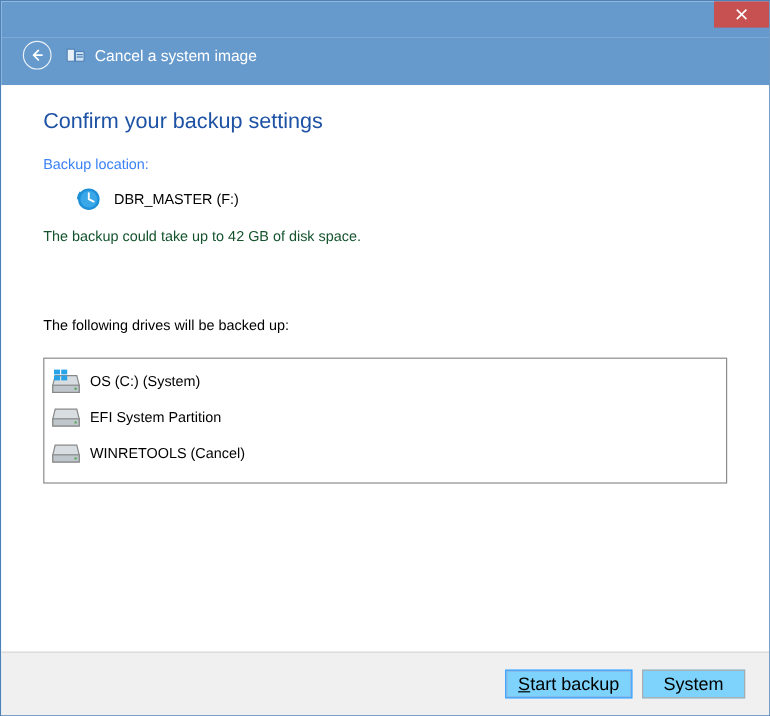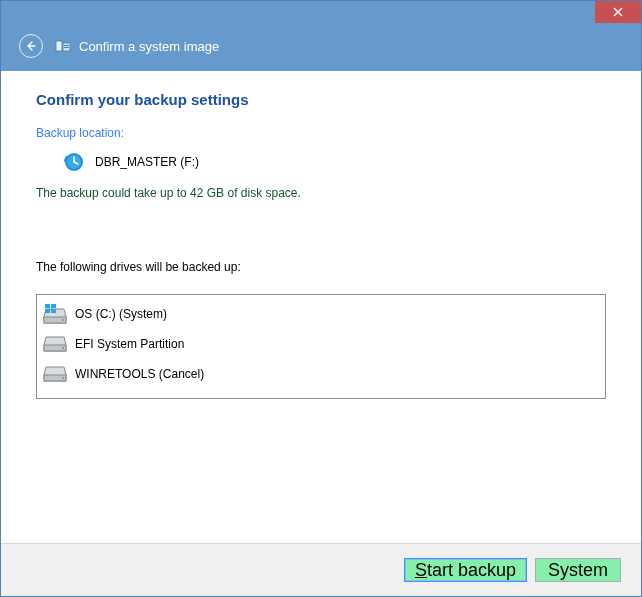--- a/index.html
+++ b/index.html
@@ -51,22 +51,22 @@
     margin-right: 8px;
     display:flex; align-items:center; justify-content:center;
   }
   .content {
     background: #fff;
     padding: 20px 35px 0 35px;
     height: 472px;
   }
   .main-heading {
     color: #1e52a4;
-    font-size: 15px;
-    font-weight: bold;
+    font-size: 18px;
+    font-weight: normal;
     margin: 0 0 18px 0;
   }
   .label {
     color: #3b82f6;
     margin-bottom: 10px;
   }
   .location-row {
     display: flex;
     align-items: center;
     margin: 0 0 12px 25px;
@@ -100,24 +100,24 @@
     border-top: 1px solid #d8d8d8;
     display:flex;
     align-items:center;
     justify-content:flex-end;
     padding: 0 20px;
     gap: 8px;
   }
   .btn {
     min-width: 86px;
     height: 24px;
-    background: #86efac;
+    background: #7dd3fc;
     border: 1px solid #acacac;
     font-family: inherit;
-    font-size: 18px;
+    font-size: 15px;
     padding: 0 10px;
     cursor: pointer;
   }
   .btn.default {
     border: 1px solid #3399ff;
     outline: 1px solid #87bce8;
     outline-offset: -2px;
   }
   .u { text-decoration: underline; }
 </style>
@@ -139,21 +139,21 @@
     </svg>
   </div>
   <div class="prog-icon">
     <svg width="16" height="16" viewBox="0 0 16 16">
       <rect x="1" y="3" width="6" height="10" fill="#e8f0f8" stroke="#4a7cb0" stroke-width="0.8"></rect>
       <rect x="8" y="5" width="7" height="8" fill="#cde3f5" stroke="#4a7cb0" stroke-width="0.8"></rect>
       <rect x="9" y="7" width="5" height="1" fill="#4a7cb0"></rect>
       <rect x="9" y="9" width="5" height="1" fill="#4a7cb0"></rect>
     </svg>
   </div>
-  <span>Confirm a system image</span>
+  <span>Cancel a system image</span>
 </div>
 
 <div class="content">
   <h1 class="main-heading">Confirm your backup settings</h1>
 
   <div class="label">Backup location:</div>
   <div class="location-row">
     <div class="clock-icon">
       <svg width="24" height="24" viewBox="0 0 24 24">
         <circle cx="13" cy="12" r="9" fill="#1e90d8"></circle>

